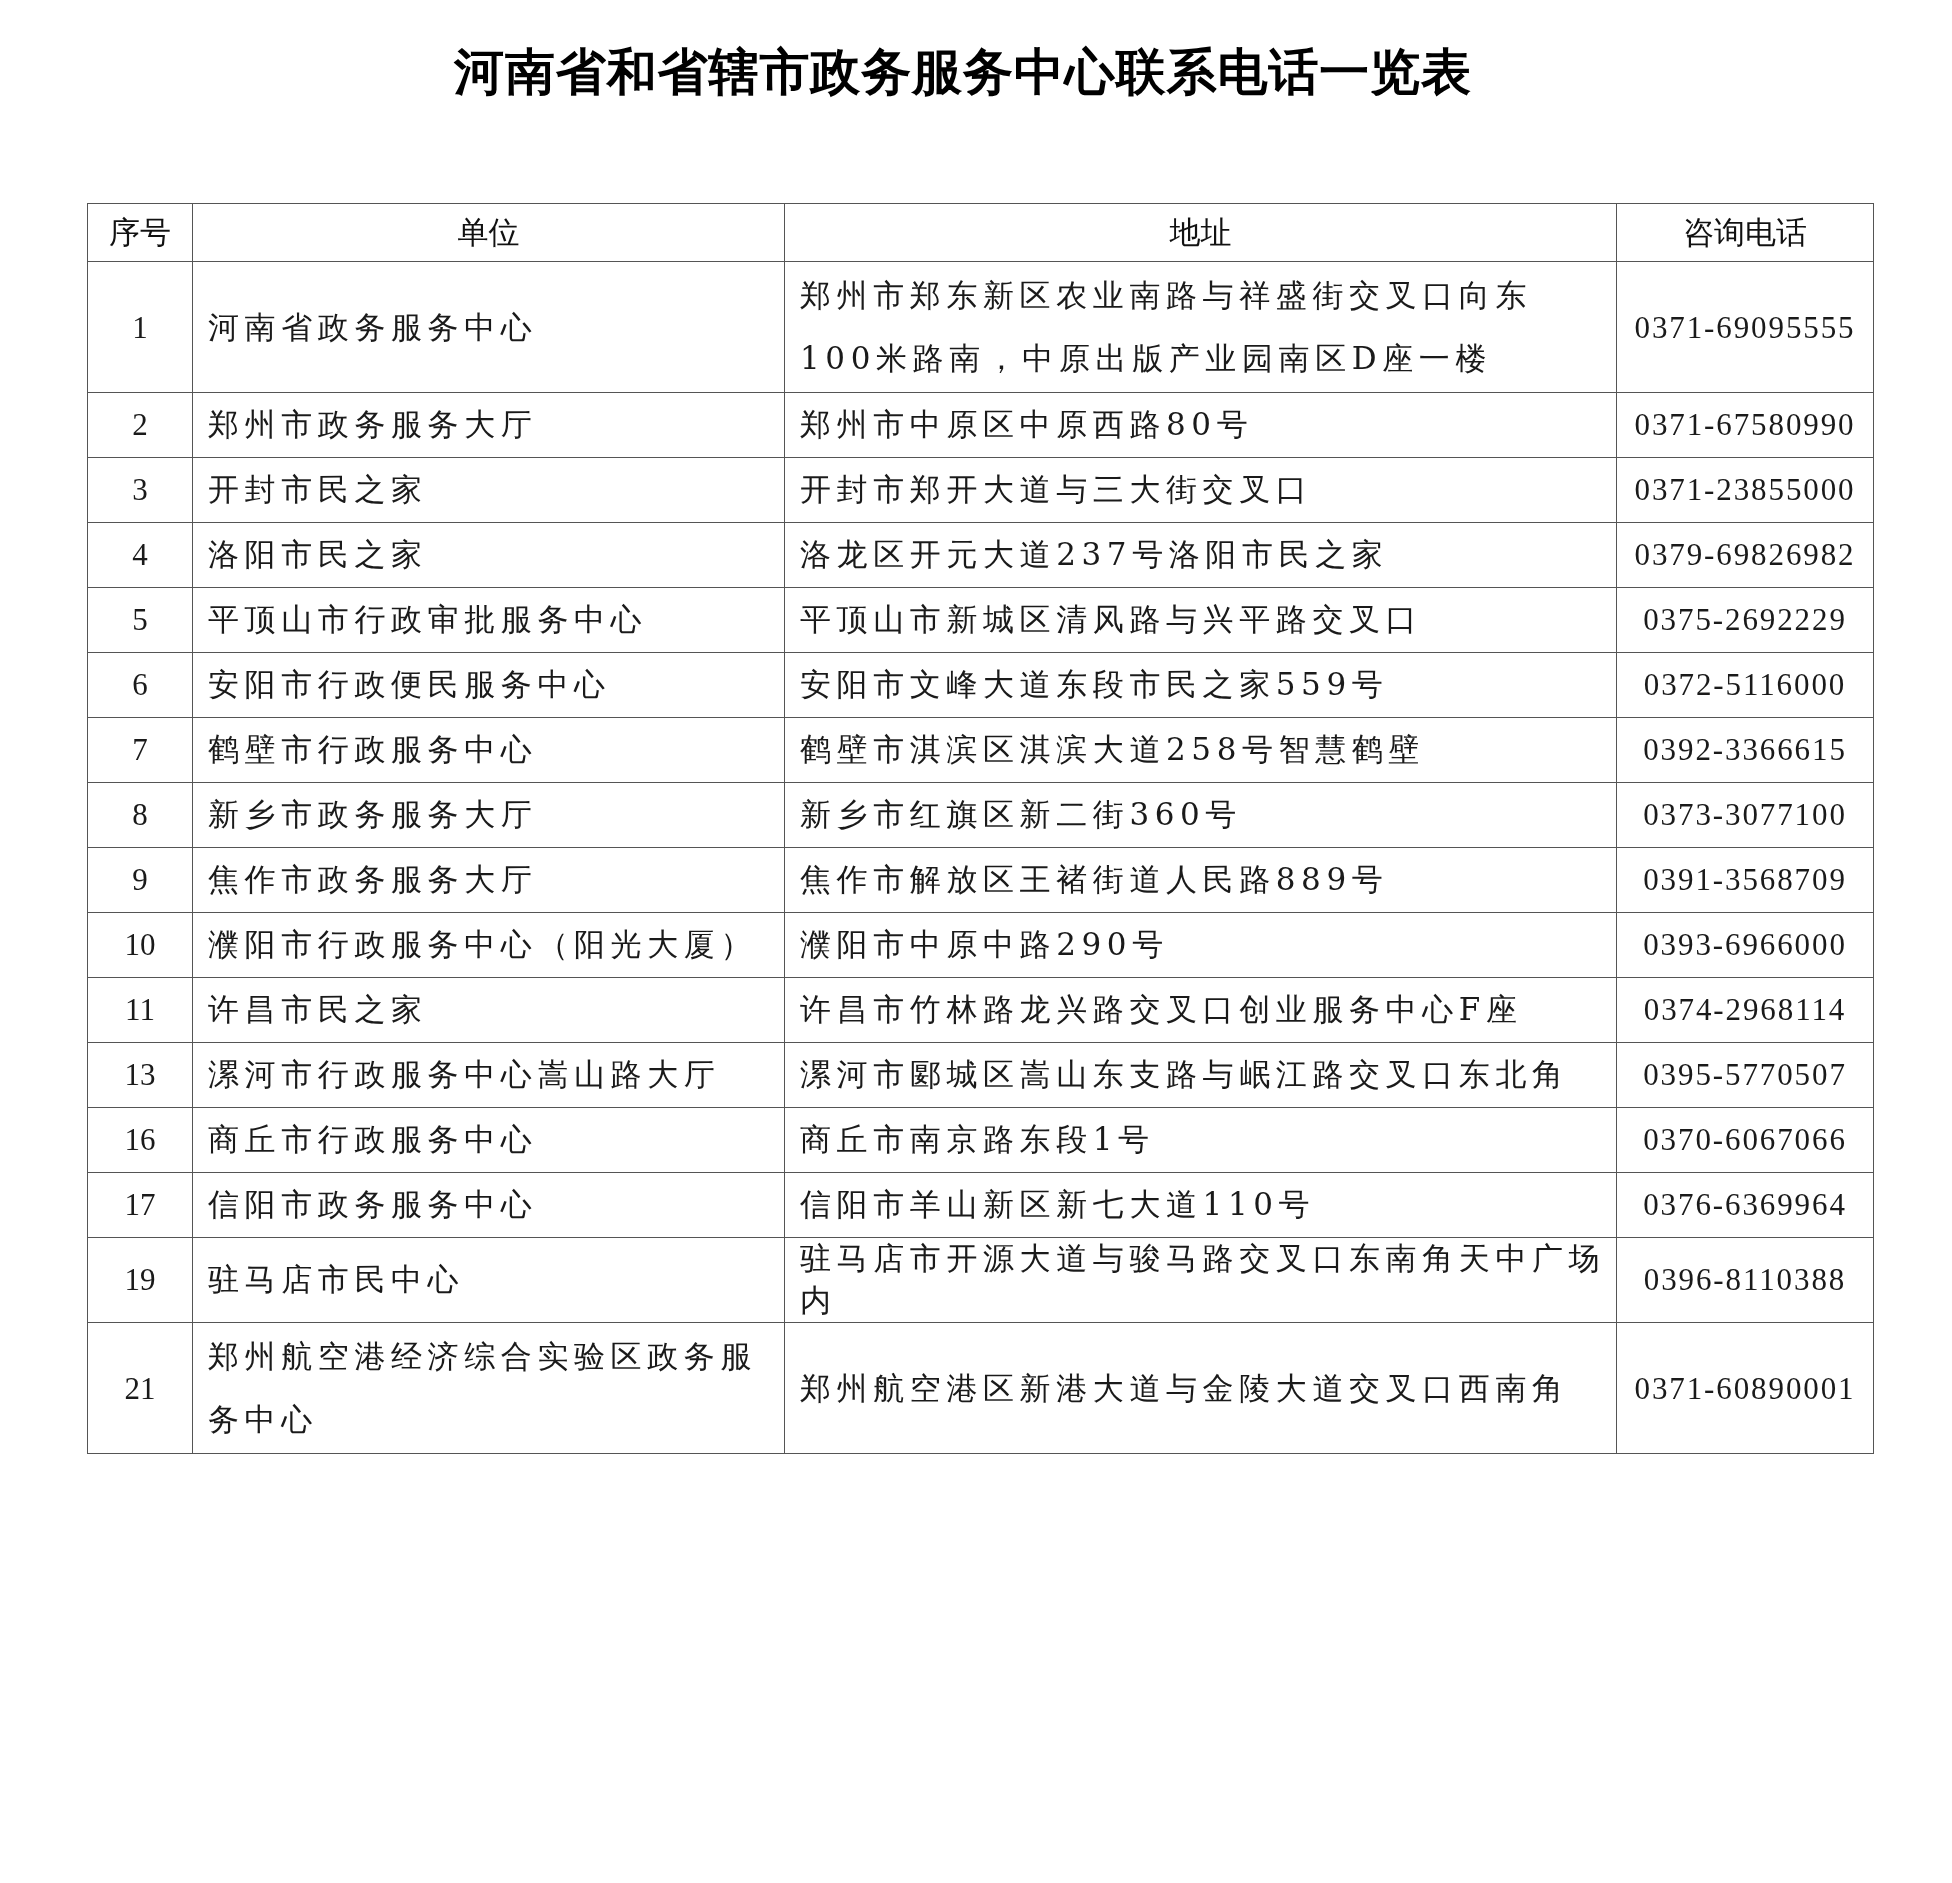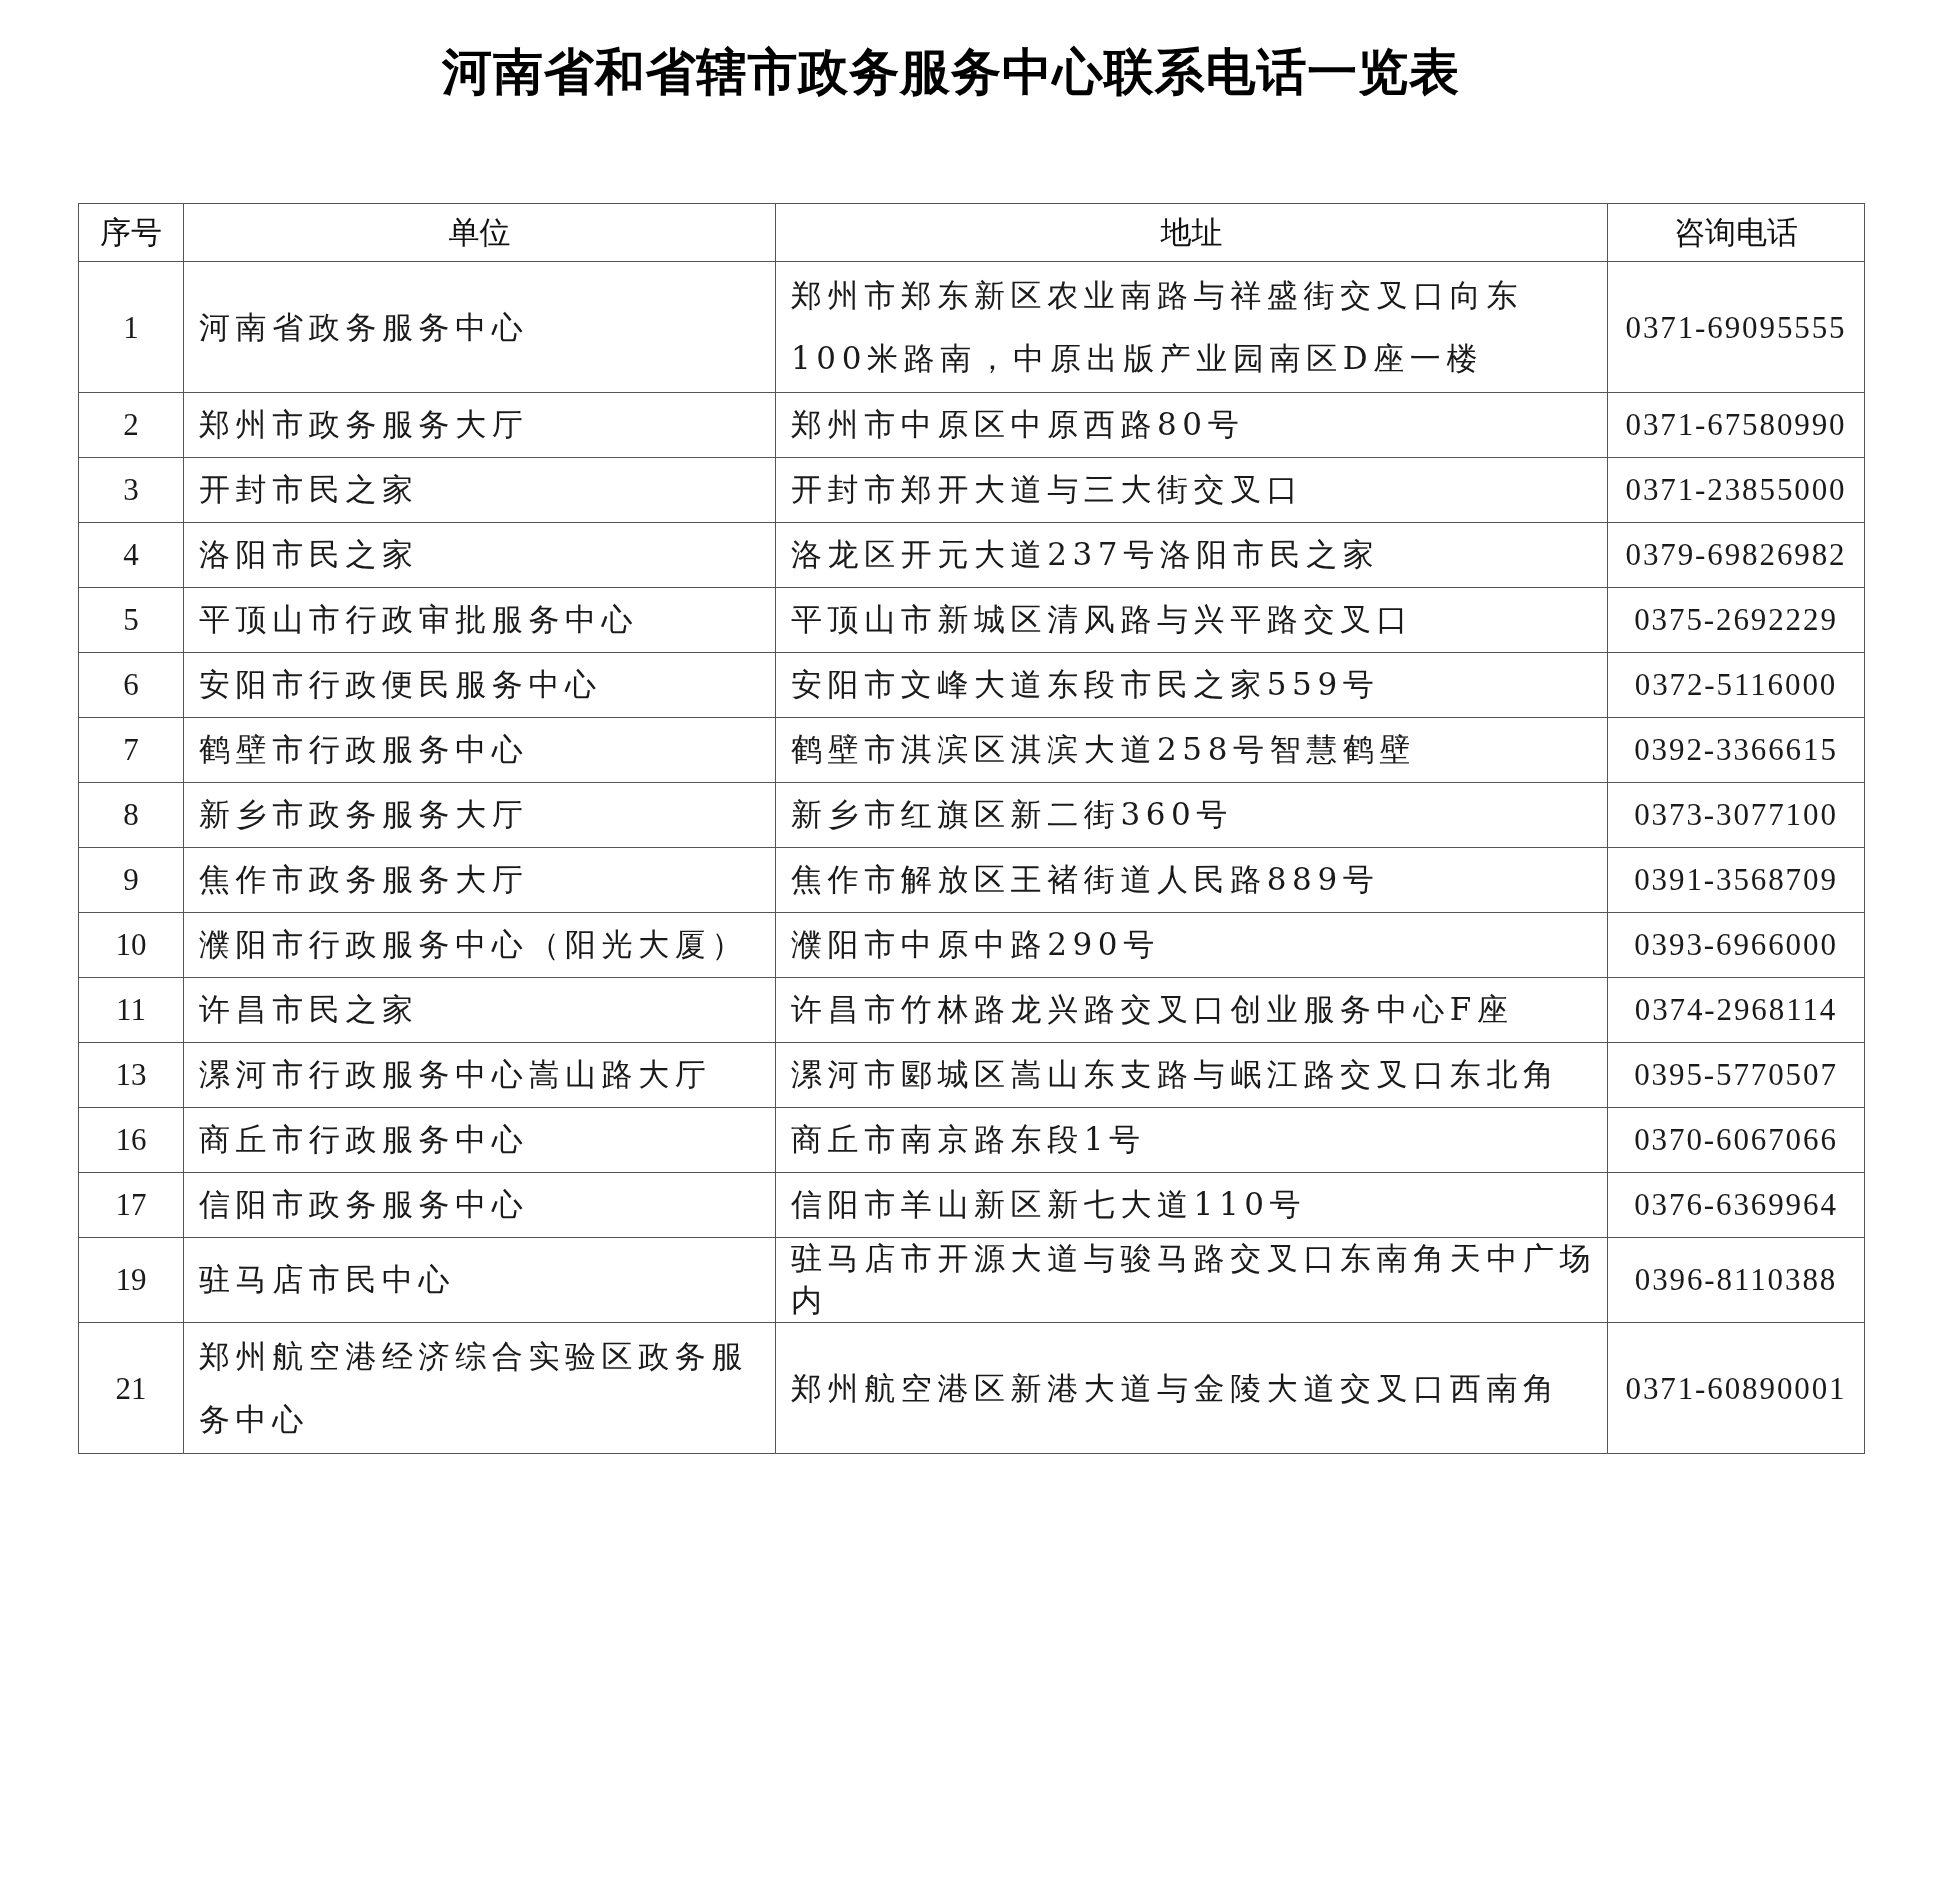--- a/index.html
+++ b/index.html
@@ -10,34 +10,34 @@
     body {
       width: 1952px;
       height: 1883px;
       position: relative;
       overflow: hidden;
       font-family: "DejaVu Serif", "Liberation Serif", serif;
       color: #111111;
     }
     .doc-title {
       position: absolute;
-      left: 0;
+      left: 12px;
       top: 34px;
       width: 1902px;
       text-align: center;
       font-family: "DejaVu Serif", "Liberation Serif", serif;
       font-weight: bold;
       font-size: 50px;
       letter-spacing: 0.9px;
       line-height: 75px;
       color: #000000;
     }
     table.contacts {
       position: absolute;
-      left: 78px;
+      left: 87px;
       top: 203px;
       width: 1786px;
       border-collapse: collapse;
       table-layout: fixed;
     }
     table.contacts td, table.contacts th {
       border: 1.9px solid #555555;
       padding: 0;
       vertical-align: middle;
     }

